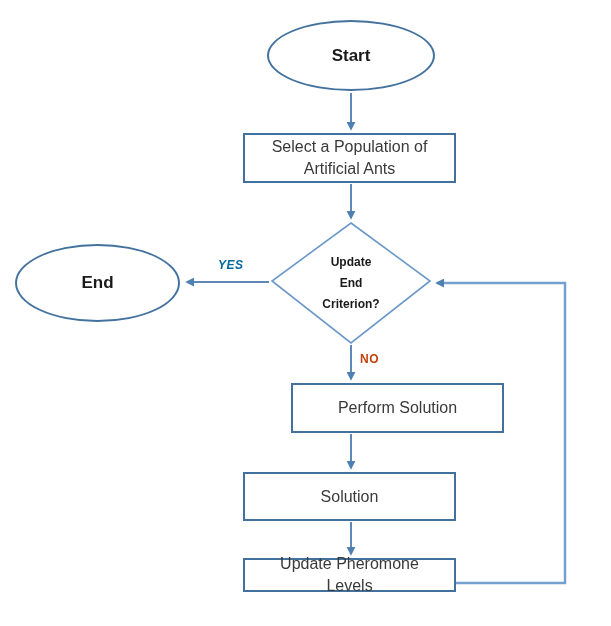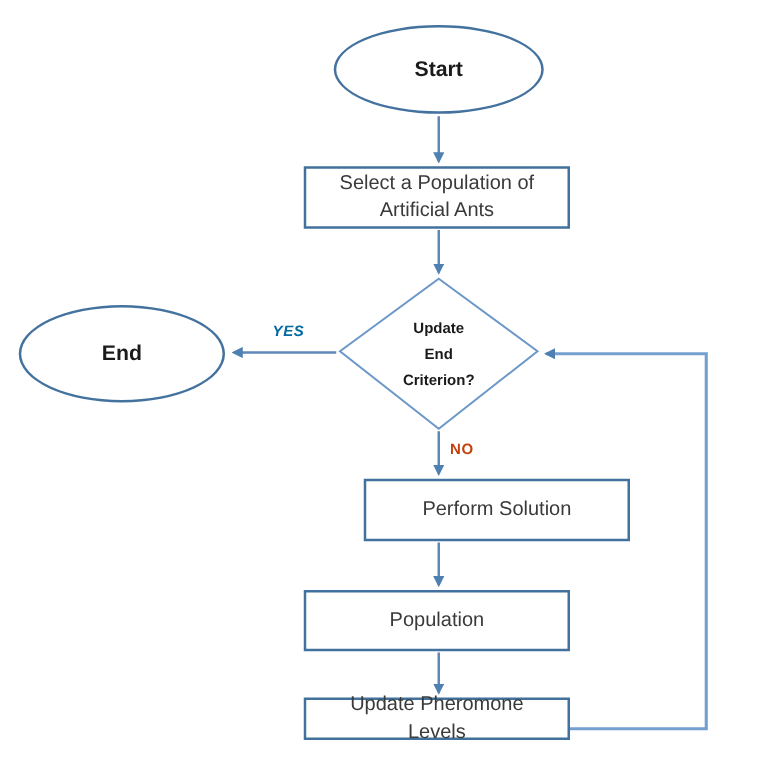--- a/index.html
+++ b/index.html
@@ -118,21 +118,21 @@
 
   <div class="node ellipse node-end">
     <span>End</span>
   </div>
 
   <div class="node rect node-solution">
     <span>Perform Solution</span>
   </div>
 
   <div class="node rect node-evaluate">
-    <span>Population</span>
+    <span>Solution</span>
   </div>
 
   <div class="node rect node-update">
     <span>Update Pheromone</span>
     <span>Levels</span>
   </div>
 
 </div>
 
 </body></html>

